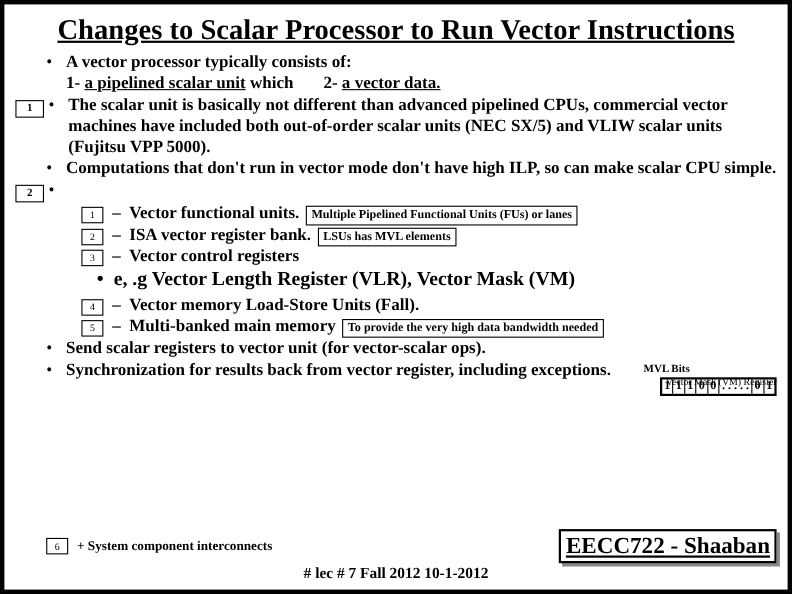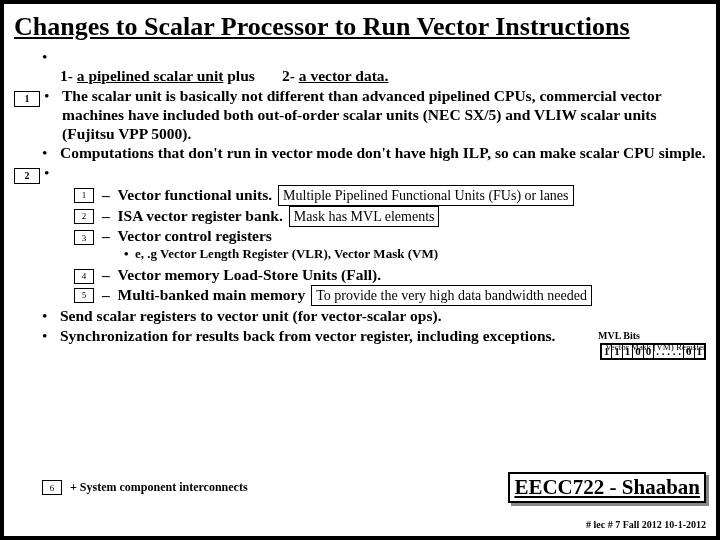--- a/index.html
+++ b/index.html
@@ -1,54 +1,54 @@
 <!DOCTYPE html>
 <html><head>
 <meta charset="utf-8">
 <style>
 body{margin:0;padding:0;font-family:"Times New Roman",serif;background:#fff}
 .slide{width:720px;height:540px;box-sizing:border-box;border:4px solid #000;position:relative;padding:8px 10px 4px 10px}
-.title{font-size:26px;font-weight:bold;text-align:left;text-decoration:underline;line-height:1.15;margin:0 0 6px 0}
+.title{font-size:26px;font-weight:bold;text-align:center;text-decoration:underline;line-height:1.15;margin:0 0 6px 0}
 .content{font-size:15.5px;line-height:1.22}
 .row{display:flex;align-items:flex-start;margin:1px 0}
 .marker{width:24px;flex:0 0 24px;display:flex;justify-content:center;align-items:center;font-size:10px;font-weight:bold;border:1.5px solid #000;height:14px;margin-top:4px;margin-right:4px}
 .spacer{width:24px;flex:0 0 24px;margin-right:4px}
 .bull{width:18px;flex:0 0 18px}
 .text{flex:1}
 .u{text-decoration:underline}
 .b{font-weight:bold}
 .sub{margin-left:60px;display:flex;align-items:flex-start}
 .subnum{width:18px;flex:0 0 18px;display:flex;justify-content:center;align-items:center;font-size:9px;border:1.5px solid #000;height:13px;margin-right:8px;margin-top:3px}
 .subtext{flex:1}
-.note{display:inline-block;border:1.5px solid #000;font-size:14px;font-weight:normal;padding:1px 4px;margin-left:6px}
-.indent2{margin-left:110px;font-size:13px}
-.mvlbits{position:absolute;right:76px;top:326px;font-size:10px;font-weight:bold}
+.note{display:inline-block;border:1.5px solid #000;font-size:11px;font-weight:bold;padding:1px 4px;margin-left:6px}
+.indent2{margin-left:74px;font-size:18px}
+.mvlbits{position:absolute;right:89px;top:326px;font-size:10px;font-weight:bold}
 .bitbox{position:absolute;right:10px;top:339px;display:flex;align-items:center;font-size:11px;font-weight:bold;border:2px solid #000}
 .bitbox span{border-right:1px solid #000;padding:0 2px}
 .bitbox span:last-child{border-right:none}
 .dots{padding:0 4px;border-right:1px solid #000}
 .vmreg{position:absolute;right:10px;top:338px;font-size:9px;font-weight:normal}
 .bot{position:absolute;bottom:6px;left:10px;right:10px}
 .sysrow{display:flex;align-items:center}
 .sysnum{width:18px;flex:0 0 18px;display:flex;justify-content:center;align-items:center;font-size:9px;border:1.5px solid #000;height:13px;margin-right:8px;margin-left:28px}
 .sysbox{border:2.5px solid #000;box-shadow:3px 3px 0 #888;font-size:21px;font-weight:bold;padding:1px 4px;margin-left:auto}
-.foot{text-align:right;font-size:10px;font-weight:bold;margin-top:16px}
+.foot{text-align:center;font-size:14px;font-weight:bold;margin-top:2px}
 </style>
 </head>
 <body>
 
 <div class="slide">
 <div class="title">Changes to Scalar Processor to Run Vector Instructions</div>
 
 <div class="content">
 
 <div class="row">
         <div class="spacer"></div>
         <div class="bull">•</div>
-        <div class="text b"><br><span>1- </span><span class="u">a pipelined scalar unit</span><span> plus</span>&nbsp;&nbsp;&nbsp;&nbsp;&nbsp;&nbsp;&nbsp;<span>2- </span><span class="u">a vector data.</span></div>
+        <div class="text b"><span>A vector processor typically consists of:</span><br><span>1- </span><span class="u">a pipelined scalar unit</span><span> which</span>&nbsp;&nbsp;&nbsp;&nbsp;&nbsp;&nbsp;&nbsp;<span>2- </span><span class="u">a vector data.</span></div>
       </div>
 
 <div class="row">
         <div class="marker">1</div>
         <div class="bull">•</div>
         <div class="text b">The scalar unit is basically not different than advanced pipelined CPUs, commercial vector machines have included both out-of-order scalar units (NEC SX/5) and VLIW scalar units (Fujitsu VPP 5000).</div>
       </div>
 
 <div class="row">
         <div class="spacer"></div>
@@ -61,21 +61,21 @@
         <div class="bull">•</div>
       </div>
 
 <div class="sub">
         <div class="subnum">1</div>
         <div class="subtext b">– &nbsp;<span>Vector functional units.</span><span class="note">Multiple Pipelined Functional Units (FUs) or lanes</span></div>
       </div>
 
 <div class="sub">
         <div class="subnum">2</div>
-        <div class="subtext b">– &nbsp;<span>ISA vector register bank.</span><span class="note">Mask has MVL elements</span></div>
+        <div class="subtext b">– &nbsp;<span>ISA vector register bank.</span><span class="note">LSUs has MVL elements</span></div>
       </div>
 
 <div class="sub">
         <div class="subnum">3</div>
         <div class="subtext b">– &nbsp;<span>Vector control registers</span></div>
       </div>
 
 <div class="indent2 b">• &nbsp;<span>e, .g   Vector Length Register (VLR), Vector Mask (VM)</span></div>
 
 <div class="mvlbits">MVL Bits</div>

